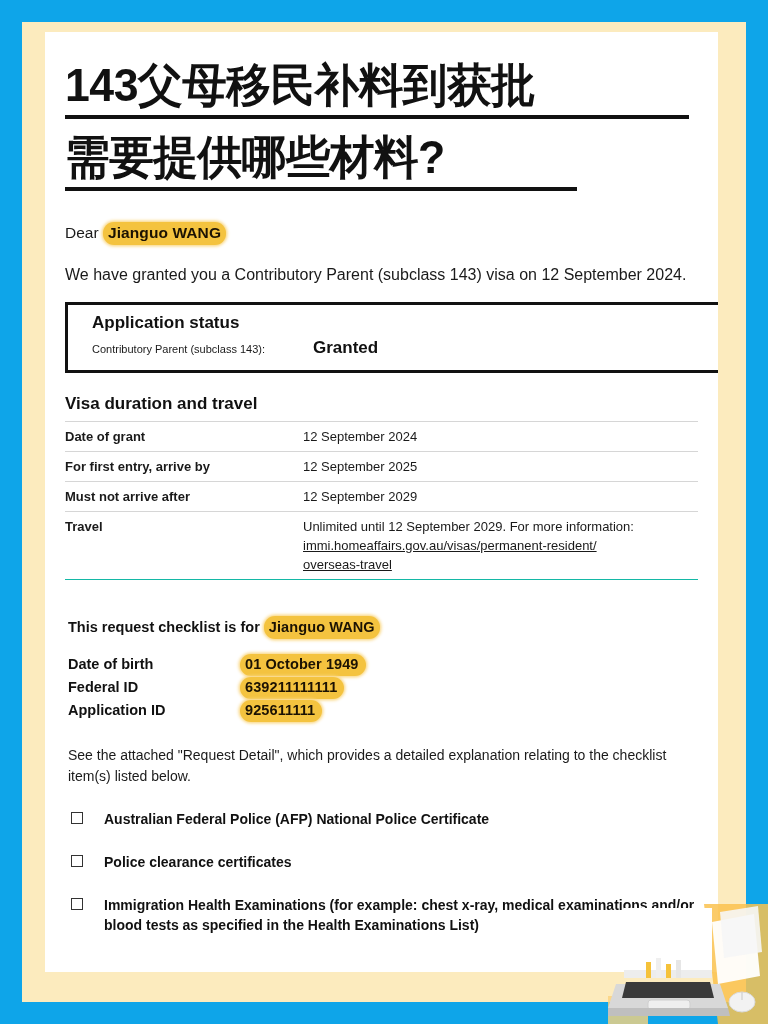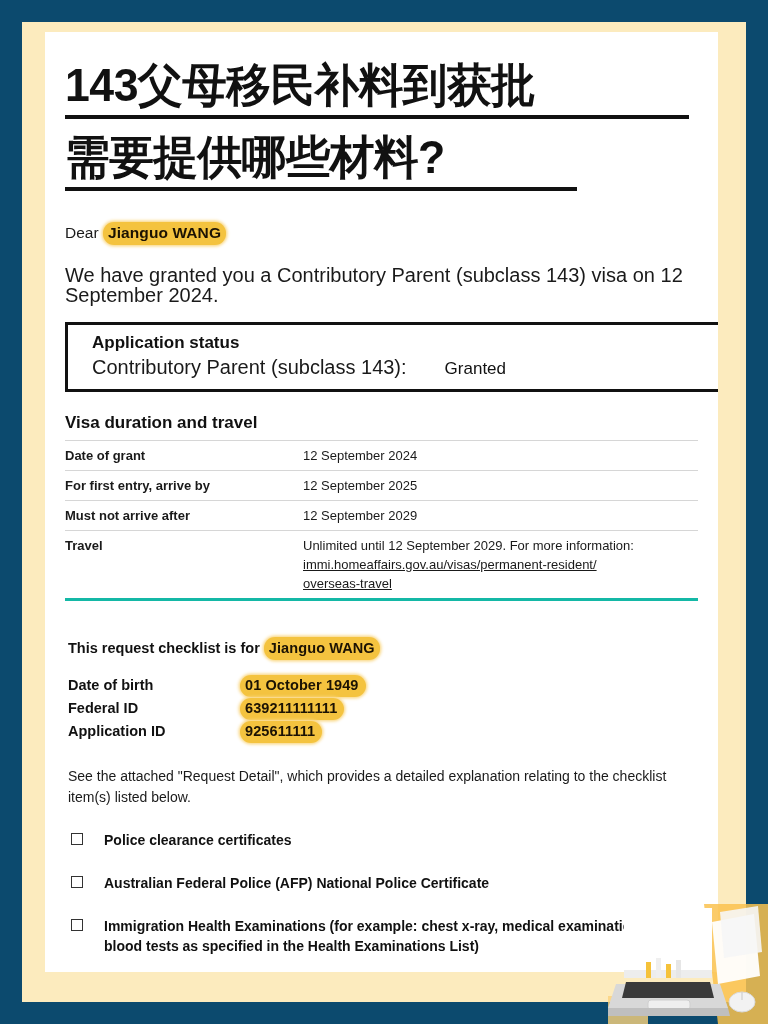--- a/index.html
+++ b/index.html
@@ -13,21 +13,21 @@
     overflow: hidden;
     font-family: "Liberation Sans", sans-serif;
     -webkit-font-smoothing: antialiased;
   }
 
   
   .poster {
     position: relative;
     width: 768px;
     height: 1024px;
-    background: #0c4a6e;          
+    background: #0ea5e9;          
     box-sizing: border-box;
     overflow: hidden;
   }
   .cream-frame {
     position: absolute;
     left: 22px;
     top: 22px;
     right: 22px;
     bottom: 22px;
     background: #FCEBBE;          
@@ -86,21 +86,21 @@
     background: #F4C33F;
     color: #1b1203;
     font-weight: bold;
     padding: 1px 5px 2px 5px;
     border-radius: 11px;
     box-shadow: 0 0 3px 1.5px rgba(250, 215, 130, 0.95);
     letter-spacing: 0.1px;
   }
   .intro-para {
     margin-top: 20px;
-    font-size: 20px;
+    font-size: 16px;
     color: #1a1a1a;
     line-height: 20px;
   }
 
   
   .status-box {
     margin-top: 17px;
     border: 3px solid #111111;
     padding: 6px 12px 9px 24px;
     width: 751px;
@@ -111,31 +111,31 @@
     font-weight: bold;
     color: #111111;
     line-height: 23px;
   }
   .status-row {
     display: flex;
     align-items: baseline;
     margin-top: 2px;
   }
   .status-label {
-    font-size: 20px;
+    font-size: 11px;
     color: #1a1a1a;
     line-height: 23px;
     flex: 0 0 auto;
   }
   .status-value {
     font-size: 17px;
-    font-weight: normal;
+    font-weight: bold;
     color: #111111;
     line-height: 23px;
-    margin-left: 38px;
+    margin-left: 48px;
   }
 
   
   .section-title {
     margin-top: 20px;
     font-size: 17px;
     font-weight: bold;
     color: #111111;
     line-height: 22px;
   }
@@ -146,21 +146,21 @@
     table-layout: fixed;
   }
   table.vtable td {
     border-top: 1px solid #d6d6d6;
     padding: 5px 0 5px 0;
     font-size: 13px;
     color: #1a1a1a;
     line-height: 19px;
     vertical-align: top;
   }
-  table.vtable tr:last-child td { border-bottom: 3px solid #14b8a6; }
+  table.vtable tr:last-child td { border-bottom: 1px solid #14b8a6; }
   td.k {
     width: 238px;
     font-weight: bold;
     padding-left: 3px;
   }
   td.v { width: 395px; }
   .link-line {
     text-decoration: underline;
     display: block;
   }
@@ -310,25 +310,25 @@
           <div class="idk">Application ID</div>
           <div class="idv"><span class="hl">925611111</span></div>
         </div>
       </div>
 
       <div class="attached-note">See the attached "Request Detail", which provides a detailed explanation relating to the checklist item(s) listed below.</div>
 
       <div class="checkitems">
         <div class="checkitem">
           <span class="checkbox"></span>
-          <span class="checklabel">Police clearance certificates</span>
+          <span class="checklabel">Australian Federal Police (AFP) National Police Certificate</span>
         </div>
         <div class="checkitem">
           <span class="checkbox"></span>
-          <span class="checklabel">Australian Federal Police (AFP) National Police Certificate</span>
+          <span class="checklabel">Police clearance certificates</span>
         </div>
         <div class="checkitem">
           <span class="checkbox"></span>
           <span class="checklabel">Immigration Health Examinations (for example: chest x-ray, medical examinations and/or blood tests as specified in the Health Examinations List)</span>
         </div>
       </div>
 
     </div>
   </div>
 

